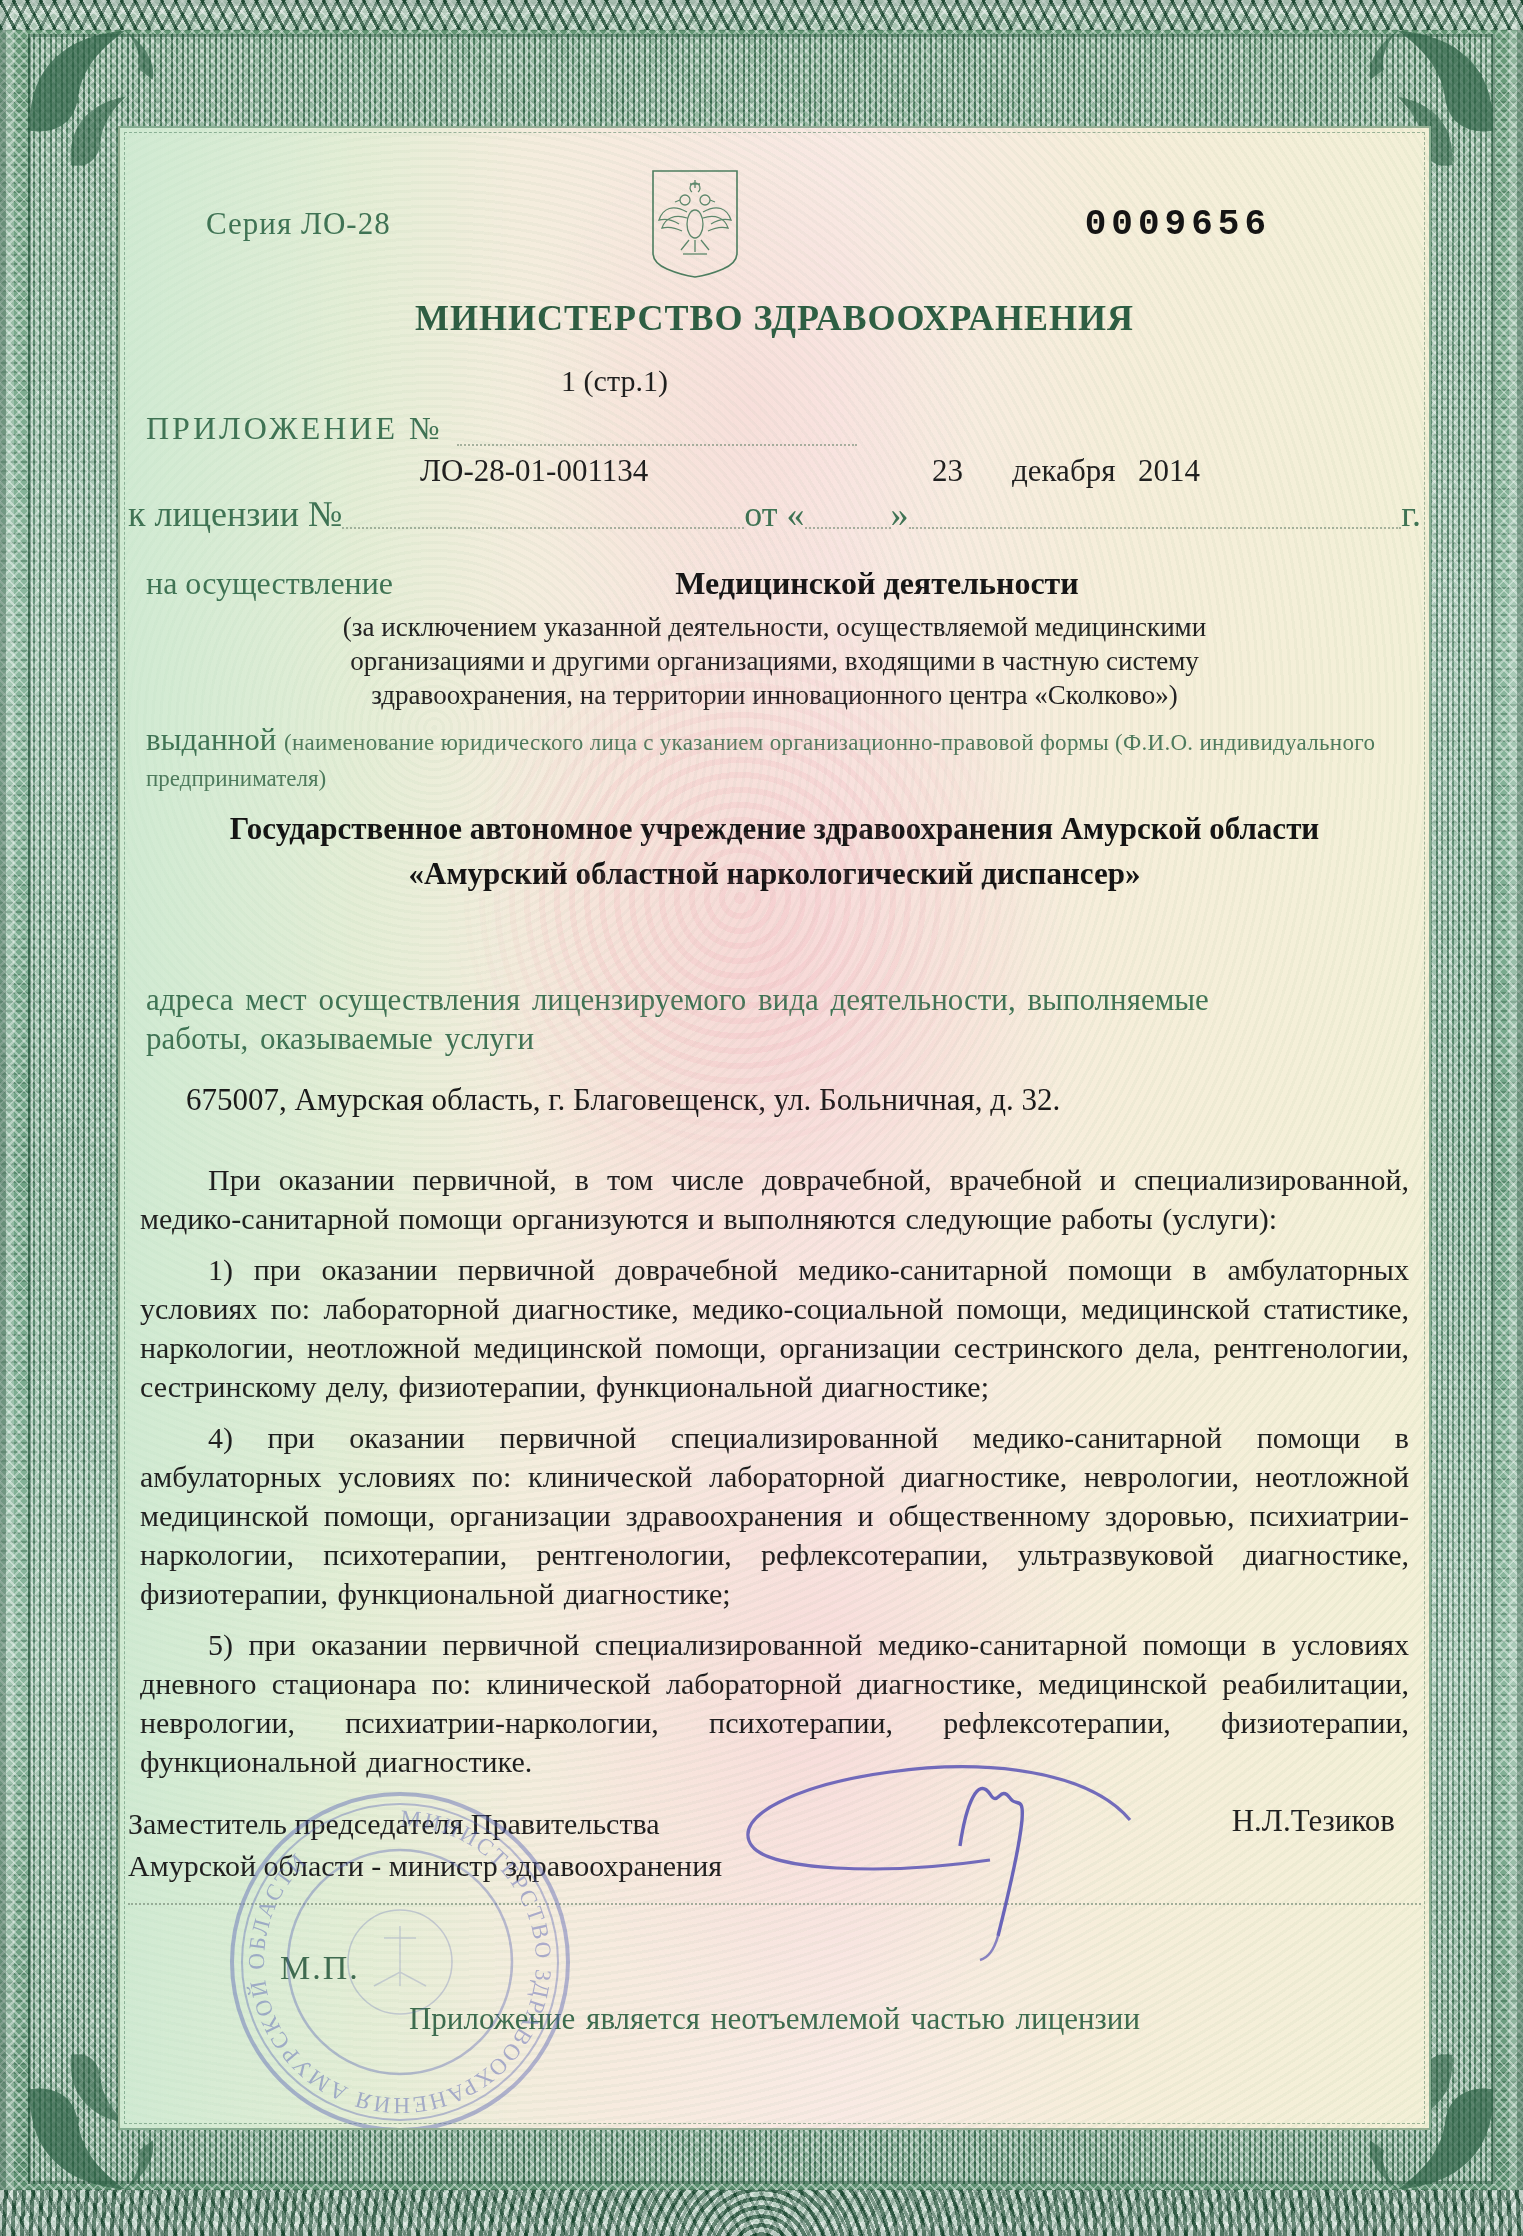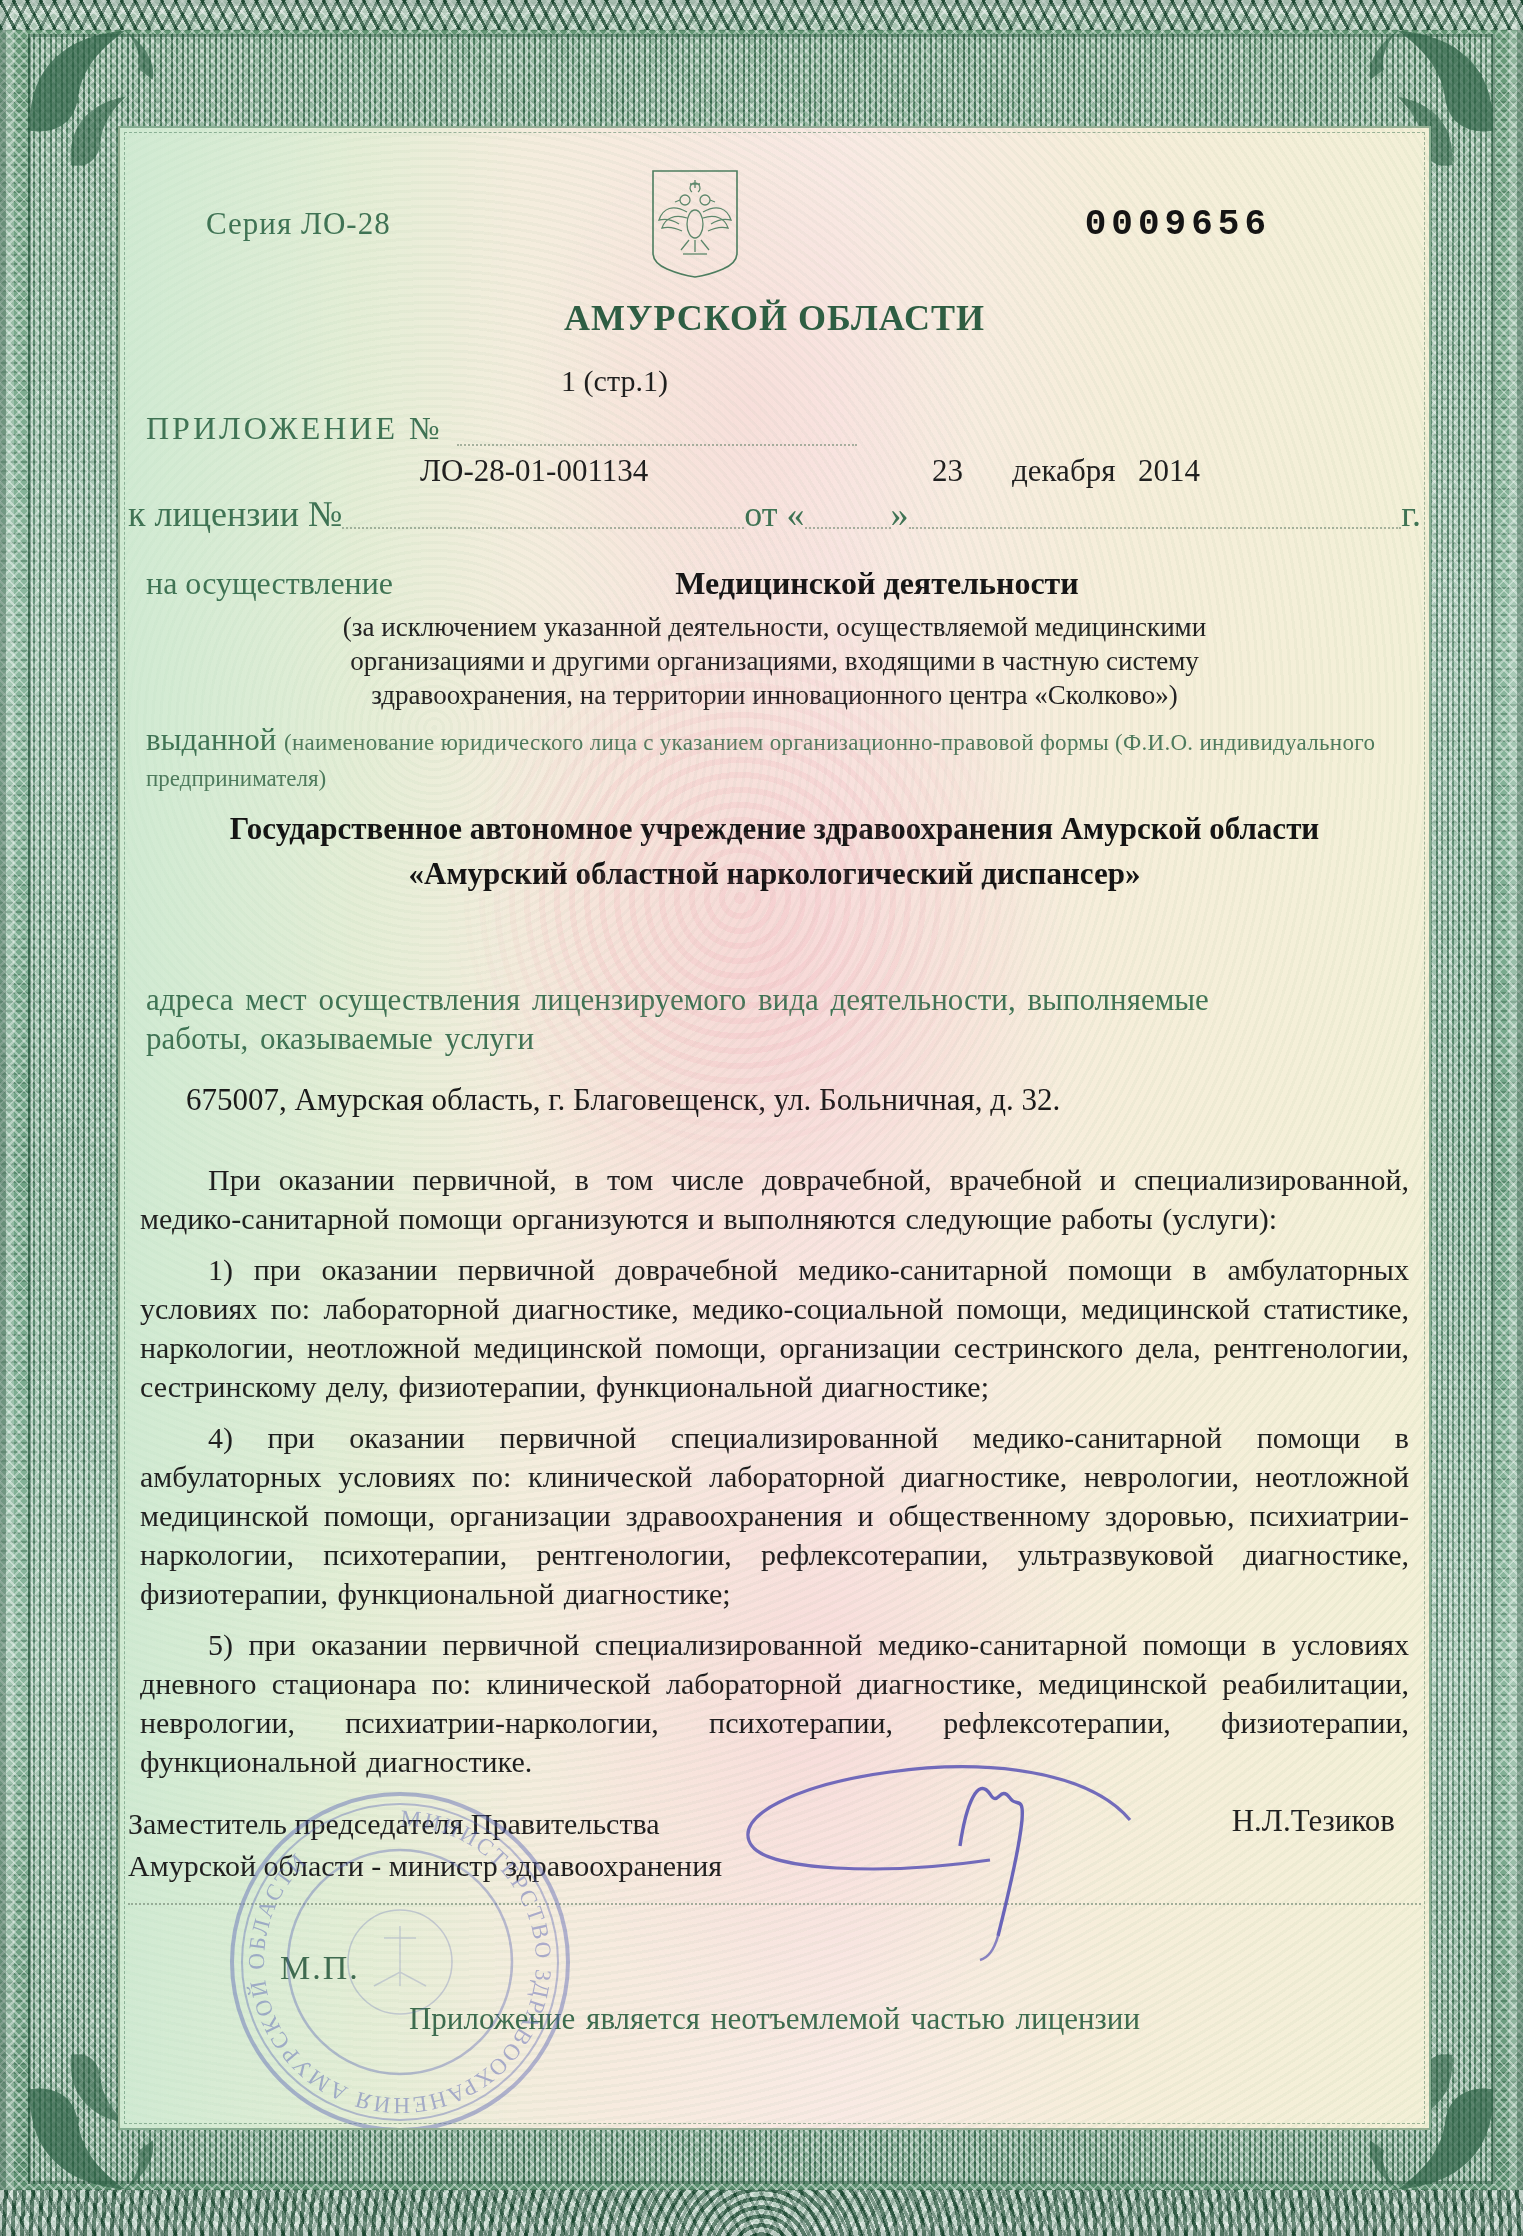--- a/index.html
+++ b/index.html
@@ -152,21 +152,21 @@
             <path d="M54,50 C66,46 76,50 79,60 C71,58 65,60 59,63"></path>
             <path d="M40,72 l-8,10 M46,72 v12 M52,72 l8,10"></path>
             <path d="M34,86 h24"></path>
           </g>
         </svg>
       </span>
       <span class="serial">0009656</span>
     </div>
 
     <div class="ministry">
-      <div>АМУРСКОЙ ОБЛАСТИ</div>
+      <div>МИНИСТЕРСТВО ЗДРАВООХРАНЕНИЯ</div>
     </div>
 
     <div class="pagemark">1 (стр.1)</div>
 
     <div class="annex-row">
       <span class="green">ПРИЛОЖЕНИЕ  №</span>
       <span class="uline"></span>
     </div>
 
     <div class="vals-row">

